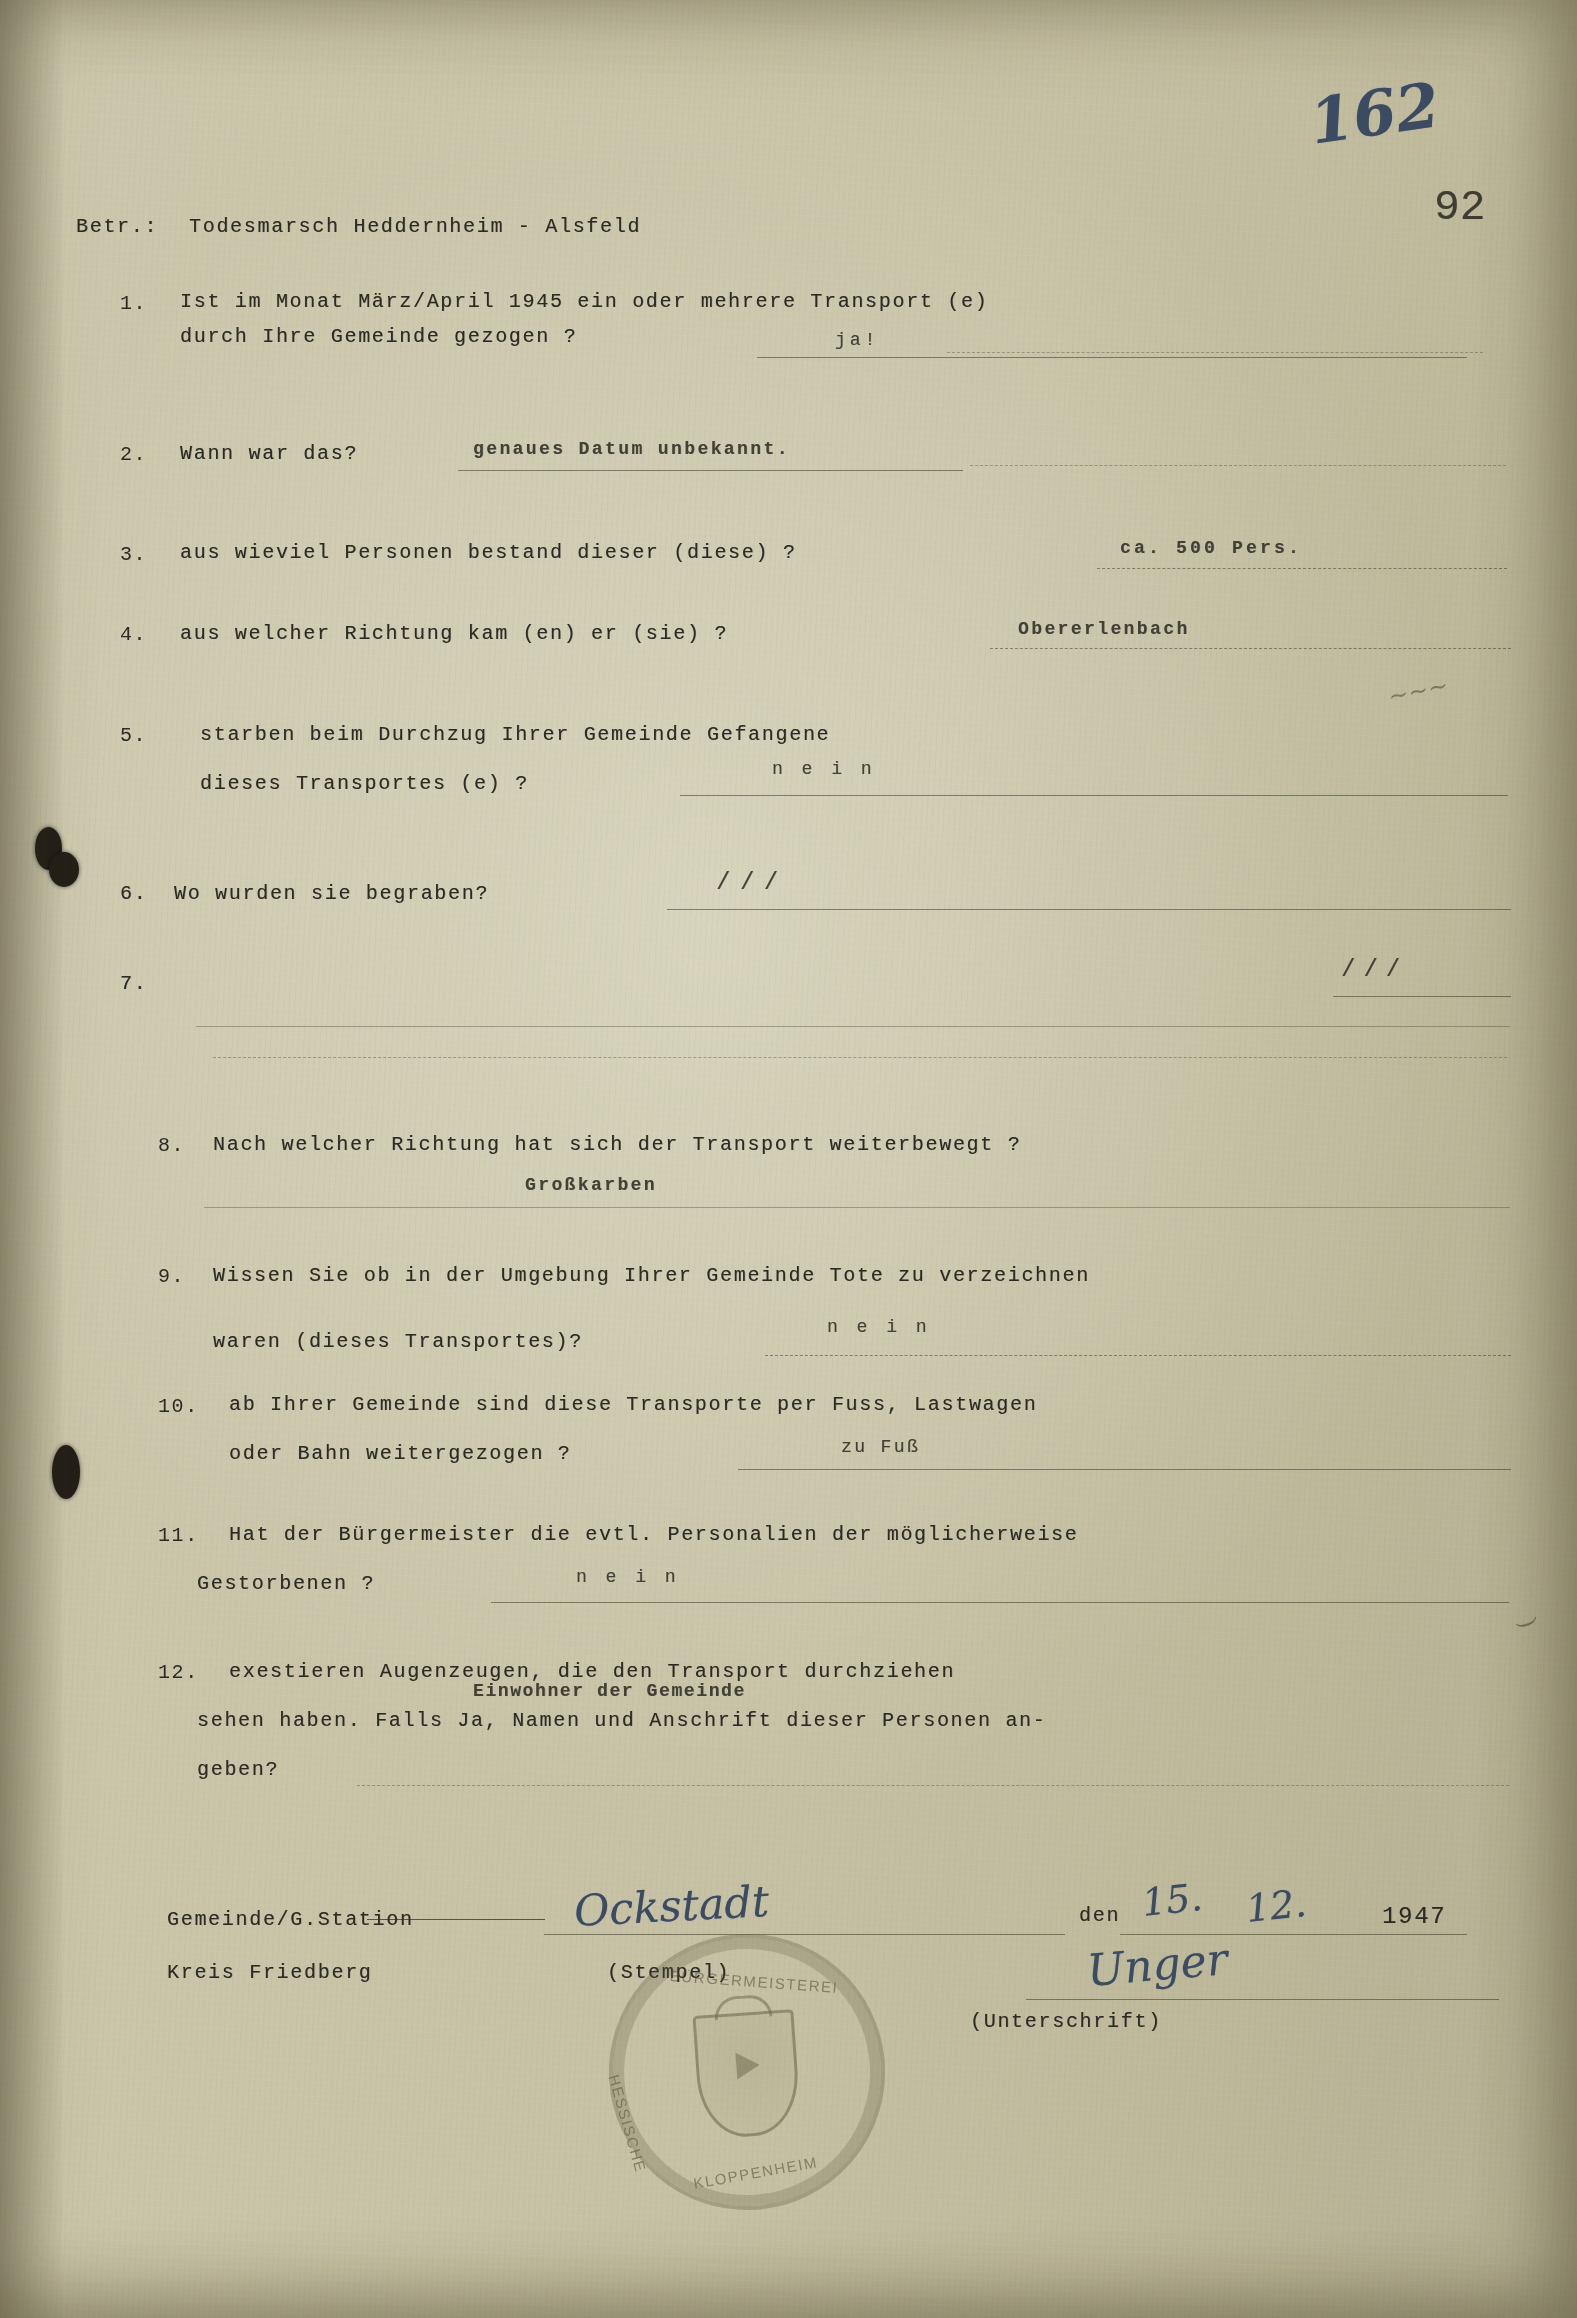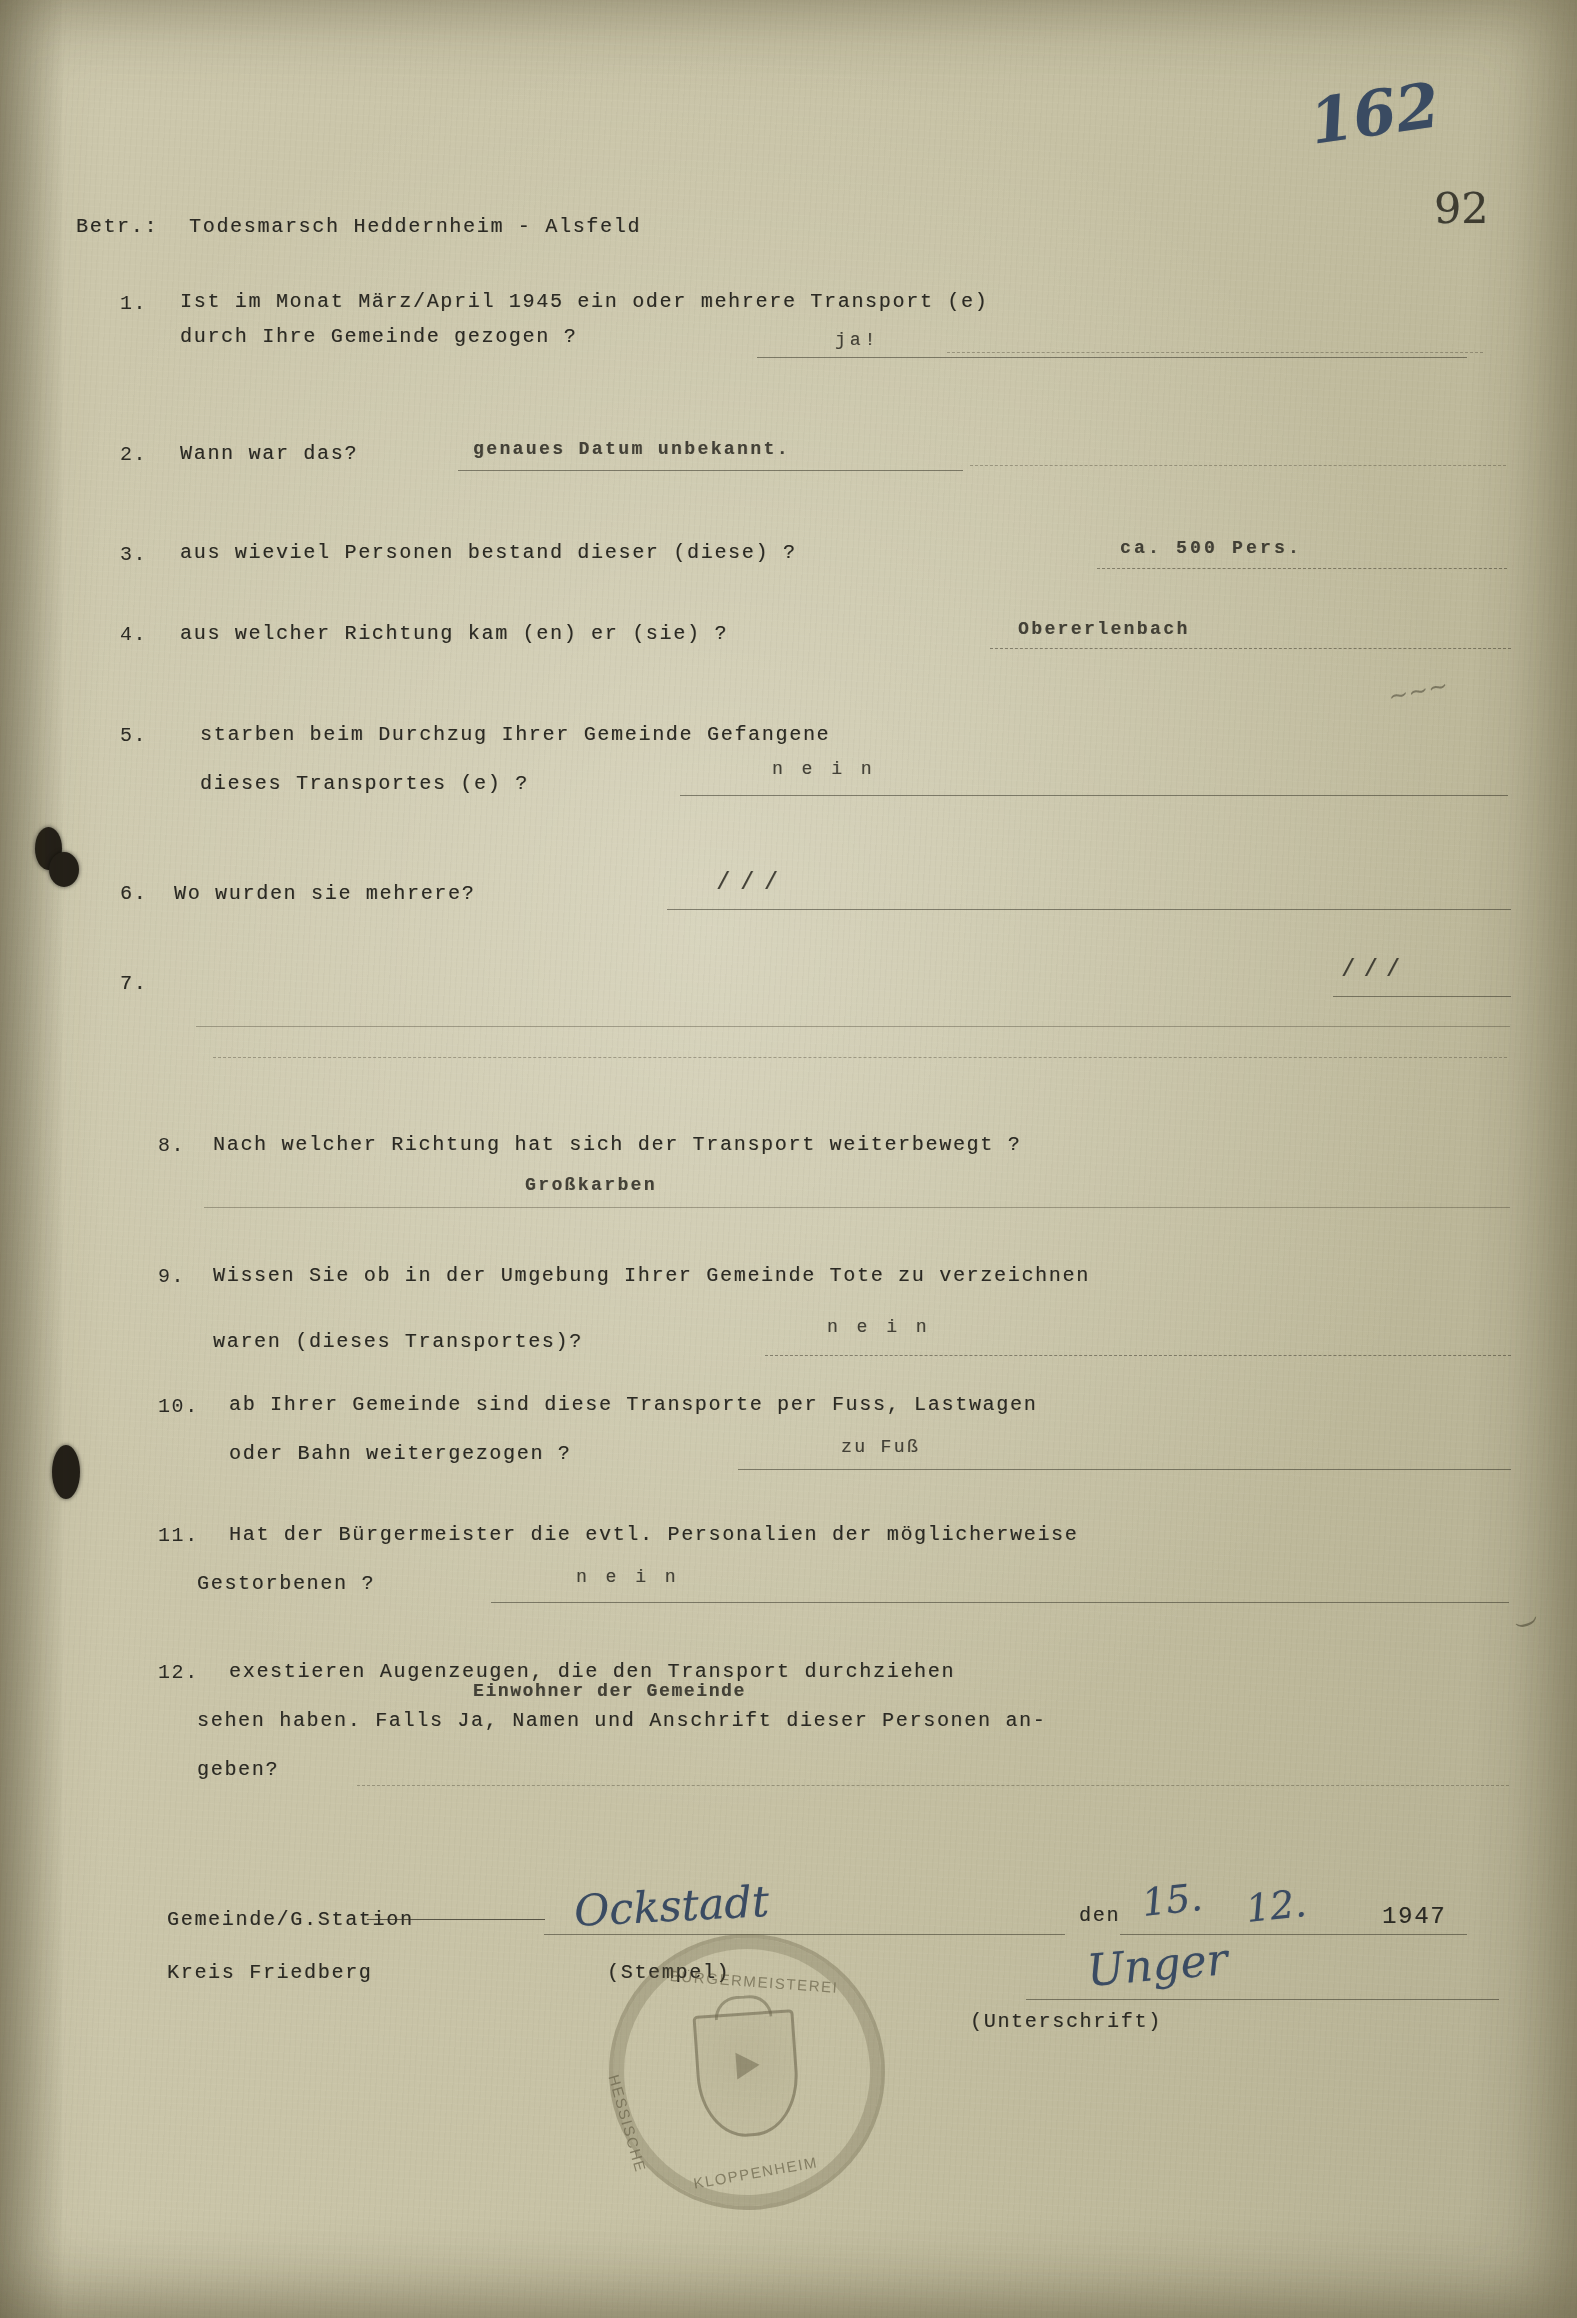--- a/index.html
+++ b/index.html
@@ -83,20 +83,21 @@
   
   .hand {
     position: absolute;
     font-family: "DejaVu Serif", serif;
     font-style: italic;
     color: #3a4b62;
     text-shadow: 0 0 0.8px rgba(40,60,90,0.35);
   }
   .hand.ink {
     color: #2d2a22;
+    font-family: Liberation Mono, monospace;
   }
 
   
   .hole {
     position: absolute;
     background: #231f18;
     border-radius: 50%;
     box-shadow: 0 0 4.7px rgba(0,0,0,0.6);
   }
 
@@ -213,21 +214,21 @@
   <div class="tw filled faint" style="left:1018px; top:619px; letter-spacing:2.4px;">Obererlenbach</div>
   <div class="rule dash" style="left:990px; top:648px; width:521px;"></div>
 
   <div class="num" style="left:120px; top:724px;">5.</div>
   <div class="tw" style="left:200px; top:723px;">starben beim Durchzug Ihrer Gemeinde Gefangene</div>
   <div class="tw" style="left:200px; top:772px;">dieses Transportes (e) ?</div>
   <div class="tw filled" style="left:772px; top:759px;">n e i n</div>
   <div class="rule" style="left:680px; top:795px; width:828px;"></div>
 
   <div class="tw" style="left:120px; top:882px;">6.</div>
-  <div class="tw" style="left:174px; top:882px;">Wo wurden sie mehrere?</div>
+  <div class="tw" style="left:174px; top:882px;">Wo wurden sie begraben?</div>
   <div class="tw filled" style="left:716px; top:869px; font-size:24px; letter-spacing:9.5px;">///</div>
   <div class="rule" style="left:667px; top:909px; width:844px;"></div>
 
   <div class="tw" style="left:120px; top:972px;">7.</div>
   <div class="tw filled" style="left:1341px; top:956px; font-size:24px; letter-spacing:8px;">///</div>
   <div class="rule" style="left:1333px; top:996px; width:178px;"></div>
   <div class="rule light" style="left:196px; top:1026px; width:1314px;"></div>
   <div class="rule dash light" style="left:213px; top:1057px; width:1294px;"></div>
 
   <div class="num" style="left:158px; top:1134px;">8.</div>

